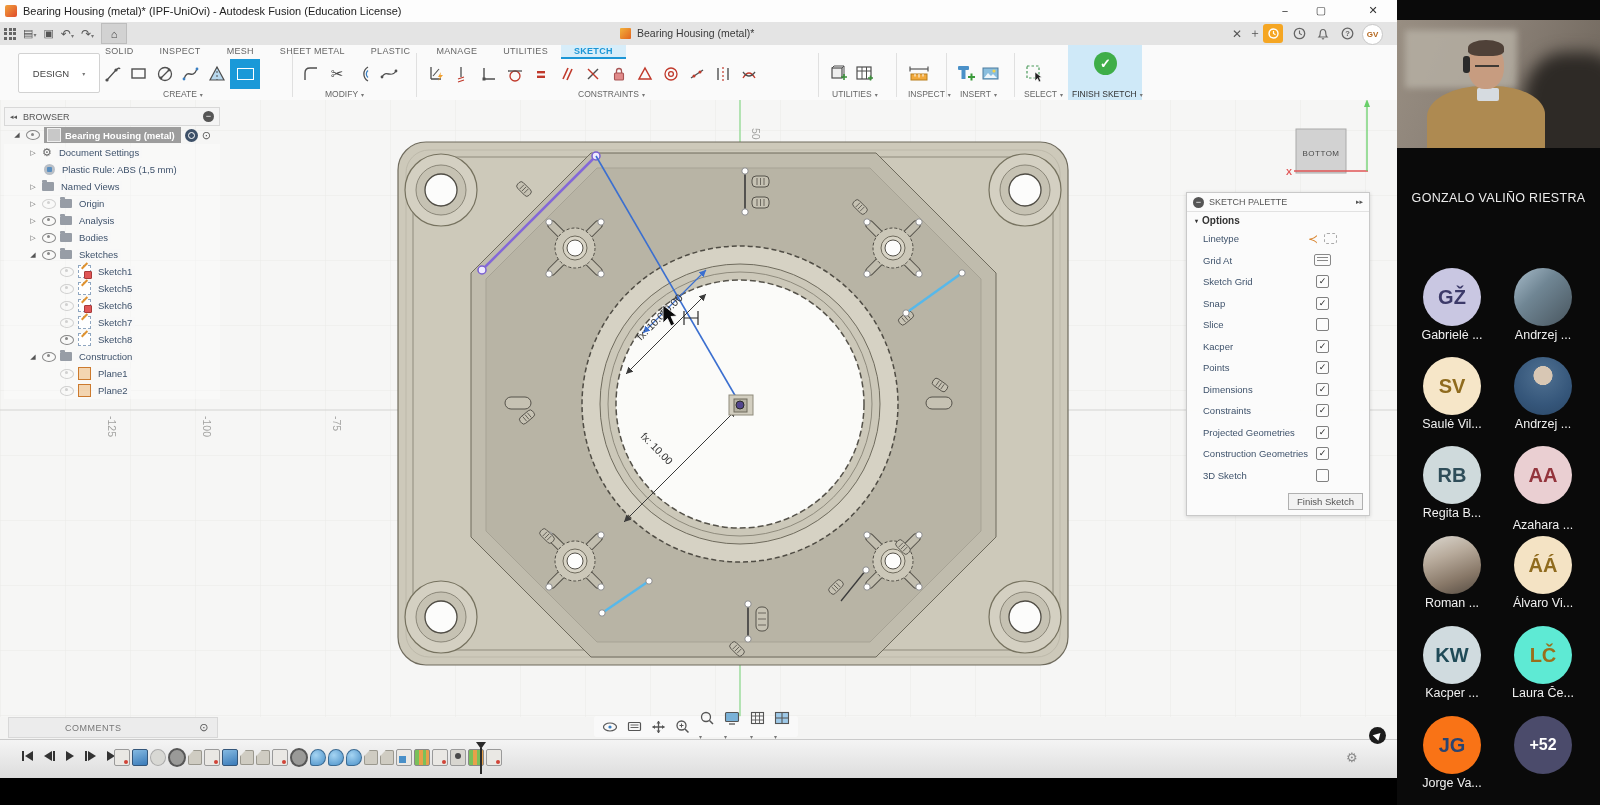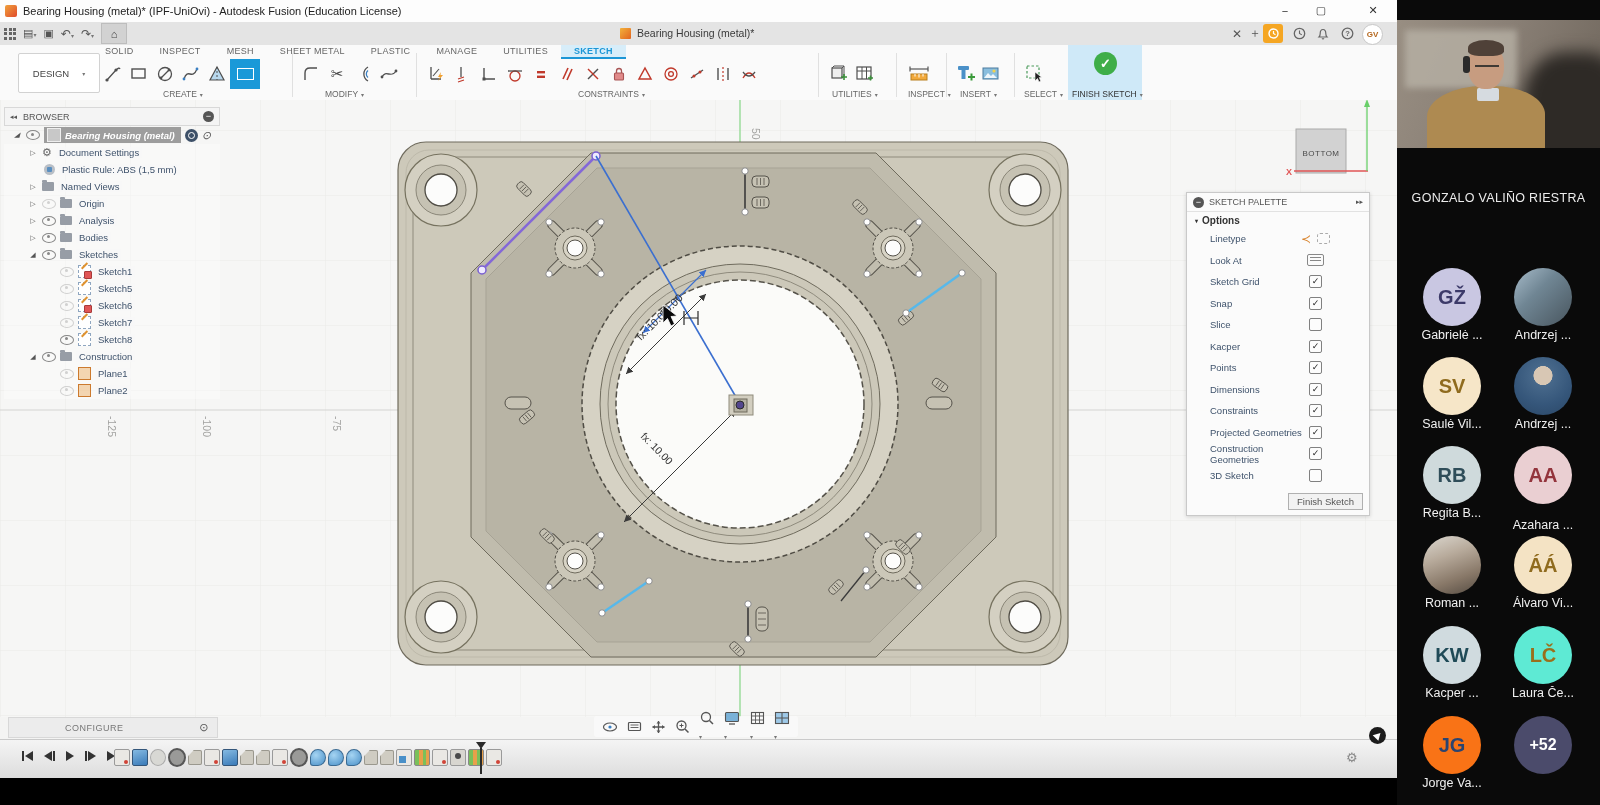--- a/index.html
+++ b/index.html
@@ -33,21 +33,21 @@
   .rsep{position:absolute;top:8px;width:1px;height:44px;background:#e0e0e0;}
   .activetool{width:30px;height:30px;background:#1a99d8;display:flex;align-items:center;justify-content:center;}
   .activetool i{display:block;width:15px;height:10px;border:1.5px solid #fff;}
   .finishblock{position:absolute;left:1068px;top:0;width:74px;height:55px;background:#cfe9f8;}
   .fincheck{position:absolute;left:26px;top:7px;width:23px;height:23px;border-radius:50%;background:#3fae49;color:#fff;display:flex;align-items:center;justify-content:center;font-size:13px;font-weight:bold;}
   
   .browser{position:absolute;left:4px;top:107px;width:216px;font-size:9.5px;color:#3e526b;}
   .bhead{height:17px;background:rgba(243,243,243,.95);border:1px solid #d8d8d8;display:flex;align-items:center;gap:6px;padding:0 5px;color:#555;font-size:9px;}
   .brow{height:17px;display:flex;align-items:center;gap:4px;background:rgba(255,255,255,.35);}
   .brow .lbl{background:rgba(248,248,248,.8);padding:0 3px;border-radius:1px;}
-  .rootrow{height:18px;display:flex;align-items:center;gap:4px;font-style:italic;}
+  .rootrow{height:18px;display:flex;align-items:center;gap:4px;}
   .rootlbl{background:#9d9d9d;color:#fff;font-weight:bold;padding:1px 6px 1px 3px;display:flex;align-items:center;gap:4px;}
   .exp{color:#555;font-size:7px;width:10px;text-align:center;}
   .eye{width:12px;height:8px;border:1px solid #888;border-radius:50%;position:relative;flex:none;}
   .eye::after{content:"";position:absolute;left:3.5px;top:1.5px;width:3px;height:3px;border-radius:50%;background:#888;}
   .eye.off{opacity:.35;}
   .folder{width:12px;height:9px;background:#979dа6;background:#979da6;border-radius:1px;position:relative;flex:none;}
   .folder::before{content:"";position:absolute;left:0;top:-2px;width:5px;height:2px;background:#979da6;border-radius:1px 1px 0 0;}
   .gear{font-size:11px;color:#666;line-height:1;}
   .skic{width:11px;height:11px;border:1px dashed #8fa6c0;background:#fff;position:relative;flex:none;}
   .skic::after{content:"";position:absolute;left:2px;top:2px;width:8px;height:1.5px;background:#e0932f;transform:rotate(-45deg);transform-origin:left top;}
@@ -57,21 +57,21 @@
   .rulic::after{content:"";position:absolute;left:3px;top:3px;width:5px;height:5px;background:#5a8fc0;border-radius:1px;}
   .docic{width:12px;height:12px;border:1px solid #eee;background:#c8c8c8;flex:none;}
   .gbadge{width:13px;height:13px;border-radius:50%;background:#3d5068;position:relative;flex:none;}
   .gbadge::after{content:"";position:absolute;left:3px;top:3px;width:5px;height:5px;border:1.5px solid #fff;border-radius:50%;}
   .target{color:#555;font-size:11px;}
   
   .palette{position:absolute;left:1186px;top:192px;width:182px;height:322px;background:rgba(251,251,251,.97);border:1px solid #c9c9c9;box-shadow:0 1px 4px rgba(0,0,0,.15);font-size:9.5px;color:#3e526b;}
   .phead{height:18px;display:flex;align-items:center;gap:5px;padding:0 6px;border-bottom:1px solid #e2e2e2;color:#555;font-size:9px;}
   .minusb{width:11px;height:11px;border-radius:50%;background:#555;color:#fff;font-size:9px;line-height:10px;text-align:center;flex:none;}
   .poption{height:16px;display:flex;align-items:center;gap:4px;padding:0 8px;font-weight:bold;color:#333;font-size:10px;}
-  .prow{height:21.5px;display:flex;align-items:center;padding:0 23px;}
+  .prow{height:21.5px;display:flex;align-items:center;padding:0 16px;}
   .prow .plbl{flex:1;}
   .cb{width:11px;height:11px;border:1px solid #808080;border-radius:2px;background:#fcfcfc;font-size:9px;line-height:10px;text-align:center;color:#222;margin-right:24px;}
   .cb.on::after{content:"✓";}
   .ltspline{color:#d8822a;font-size:12px;}
   .ltpoly{width:11px;height:9px;border:1px dashed #aaa;border-radius:3px;}
   .lookic{width:15px;height:10px;border:1px solid #888;border-radius:2px;position:relative;}
   .lookic::after{content:"";position:absolute;left:2px;top:2px;right:2px;height:1px;background:#888;box-shadow:0 3px 0 #888;}
   .finishbtn{position:absolute;right:6px;bottom:5px;padding:2px 8px;border:1px solid #b0b0b0;background:#f2f2f2;color:#555;font-size:9.5px;}
   
   .comments{position:absolute;left:8px;top:717px;width:208px;height:19px;background:#ececec;border:1px solid #d8d8d8;display:flex;align-items:center;font-size:9px;color:#777;letter-spacing:.5px;}
@@ -722,21 +722,21 @@
     <div class="poption">
         <span class="crt" style="color:#333">▾</span>
         <span>Options</span>
       </div>
     <div class="prow">
         <span class="plbl">Linetype</span>
         <span class="ltspline">≺</span>
         <span class="ltpoly" style="margin:0 16px 0 6px"></span>
       </div>
     <div class="prow">
-        <span class="plbl">Look At</span>
+        <span class="plbl">Grid At</span>
         <span class="lookic" style="margin-right:22px"></span>
       </div>
     <div class="prow">
         <span class="plbl">Sketch Grid</span>
         <span class="cb on"></span>
       </div>
     <div class="prow">
         <span class="plbl">Snap</span>
         <span class="cb on"></span>
       </div>
@@ -769,21 +769,21 @@
         <span class="cb on"></span>
       </div>
     <div class="prow">
         <span class="plbl">3D Sketch</span>
         <span class="cb"></span>
       </div>
     <span class="finishbtn">Finish Sketch</span>
   </div>
 
   <div class="comments">
-    <span style="margin-left:56px">CONFIGURE</span>
+    <span style="margin-left:56px">COMMENTS</span>
     <span style="margin-left:auto;margin-right:8px;color:#555;font-size:11px">⊙</span>
   </div>
 
   <div class="navbar">
     <span>
         <svg width="16" height="14">
           <ellipse cx="8" cy="7" rx="6.5" ry="4" fill="none" stroke="#555" stroke-width="1.2"></ellipse>
           <circle cx="8" cy="7" r="1.6" fill="#3a7fc2"></circle>
         </svg>
       </span>

